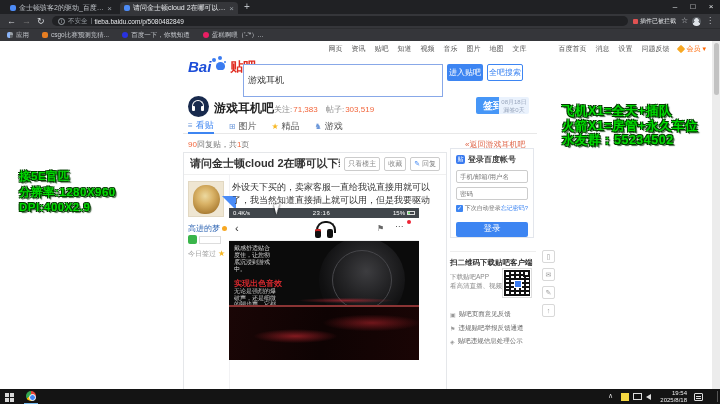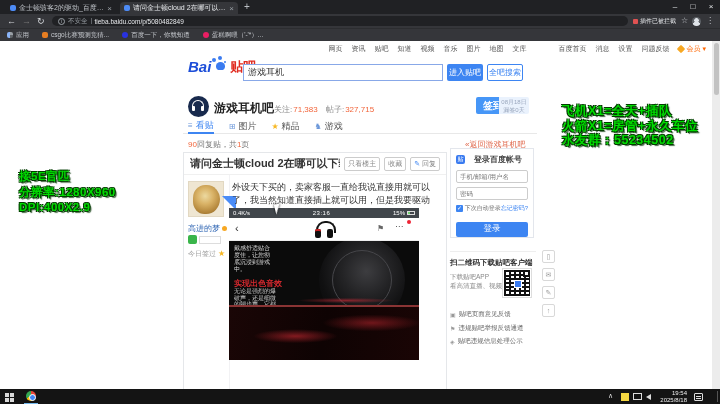--- a/index.html
+++ b/index.html
@@ -49,21 +49,21 @@
   .topnav .gap { width:14px; }
   .vip { color:#f60; display:flex; align-items:center; gap:2px; }
   .vipicon { width:6px; height:6px; background:#f7a823; border-radius:1px; transform:rotate(45deg); }
 
   .logo { position:absolute; left:188px; top:18px; display:flex; align-items:flex-end; gap:3px; }
   .logo .bai { font-size:15px; font-weight:bold; font-style:italic; color:#1d4ed8; line-height:15px; }
   .paw { position:relative; width:9px; height:8px; background:#3a7bf0; border-radius:50% 50% 45% 45%; margin:0 2px 4px 2px; }
   .paw::before { content:""; position:absolute; left:-4px; top:-4px; width:4px; height:4px; border-radius:50%; background:#3a7bf0; box-shadow:6px -2px 0 0 #3a7bf0, 11px 2px 0 -1px #3a7bf0; }
   .logo .tb { font-size:13px; font-weight:bold; color:#e02b20; line-height:14px; }
 
-  .searchbox { position:absolute; left:243px; top:23px; width:200px; height:17px; border:1px solid #88a8e8; font-size:9px; color:#333; padding:0 4px; outline:none; }
+  .searchbox { position:absolute; left:243px; top:23px; width:200px; height:33px; border:1px solid #88a8e8; font-size:9px; color:#333; padding:0 4px; outline:none; }
   .btn-enter { position:absolute; left:447px; top:23px; width:36px; height:17px; background:#3d85f2; color:#fff; font-size:8px; border:none; border-radius:2px; }
   .btn-allsearch { position:absolute; left:487px; top:23px; width:36px; height:17px; background:#fff; color:#3d85f2; font-size:8px; border:1px solid #3d85f2; border-radius:2px; }
 
   .favatar { position:absolute; left:188px; top:55px; width:21px; height:21px; border-radius:50%; background:#182a4d; overflow:hidden; }
   .favatar .arc { position:absolute; left:4px; top:4px; width:12px; height:8px; border:1.5px solid #fff; border-bottom:none; border-radius:7px 7px 0 0; }
   .favatar .cups { position:absolute; left:4px; top:10px; width:3px; height:5px; background:#fff; border-radius:1px; box-shadow:9px 0 0 #fff; }
   .fname { position:absolute; left:214px; top:59px; font-size:12px; font-weight:bold; color:#222; }
   .fstats { position:absolute; left:274px; top:63px; font-size:8px; color:#888; }
   .fstats b { color:#f2663c; font-weight:normal; margin:0 6px 0 1px; }
   .signbtn { position:absolute; left:465px; top:56px; width:34px; height:17px; background:#4696f7; color:#fff; font-size:10px; font-weight:bold; border:none; border-radius:2px 0 0 2px;margin-left:11px; }
@@ -125,21 +125,21 @@
   .cup { position:absolute; right:14px; top:-4px; width:86px; height:86px; border-radius:50%; background:radial-gradient(circle at 55% 40%, #3d3d40 0%, #232325 35%, #101011 65%, #050505 100%); }
   .cupring { position:absolute; right:27px; top:9px; width:60px; height:60px; border-radius:50%; border:1px solid #46464a; }
   .redglow { position:absolute; left:52px; top:56px; width:130px; height:7px; background:radial-gradient(50% 50% at 50% 50%, rgba(225,45,60,.55), transparent 75%); }
   .pdiv { height:2px; background:#8a3434; }
   .pimg2 { height:53px; background:radial-gradient(60px 10px at 35% 55%, rgba(225,45,55,.55), transparent 70%), radial-gradient(70px 12px at 75% 30%, rgba(225,45,55,.45), transparent 70%), linear-gradient(100deg,#1a0606 0%,#0e0303 50%,#1a0505 100%); }
 
   .cursor { position:absolute; left:275px; top:163px; width:0; height:0; border-left:6px solid #fff; border-bottom:10px solid transparent; transform:rotate(-14deg); filter:drop-shadow(0 0 1px #000); z-index:5; }
 
   
   .loginbox { position:absolute; left:450px; top:107px; width:84px; height:90px; border:1px solid #e3e6ec; padding:5px; background:#fff; }
-  .ltitle { display:flex; align-items:center; gap:9px; margin-bottom:5px; }
+  .ltitle { display:flex; align-items:center; gap:3px; margin-bottom:5px; }
   .ltico { width:9px; height:9px; background:#3a7bf0; border-radius:2px; color:#fff; font-size:6px; line-height:9px; text-align:center; }
   .ltxt { font-size:8px; font-weight:bold; color:#444; white-space:nowrap; }
   .linput { width:72px; height:13px; border:1px solid #ccc; border-radius:2px; font-size:6.5px; padding:0 3px; margin-bottom:4px; display:block; outline:none; }
   .lrow { display:flex; align-items:center; justify-content:space-between; font-size:6px; color:#666; margin-bottom:4px; }
   .cbx { width:7px; height:7px; background:#3d85f2; border-radius:1px; color:#fff; font-size:6px; line-height:7px; text-align:center; display:inline-block; }
   .forgot { color:#3d85f2; }
   .lbtn { width:72px; height:15px; background:#3d85f2; border:none; border-radius:2px; color:#fff; font-size:8.5px; }
 
   .qrsec { position:absolute; left:450px; top:210px; width:86px; }
   .qrdiv { border-top:1px solid #eee; margin-bottom:6px; }
@@ -278,21 +278,21 @@
     <button class="btn-enter">进入贴吧</button>
     <button class="btn-allsearch">全吧搜索</button>
 
     <div class="favatar">
       <span class="arc"></span>
       <span class="cups"></span>
     </div>
     <div class="fname">游戏耳机吧</div>
     <div class="fstats">
       <span>关注:</span><b>71,383</b>
-      <span>帖子:</span><b>327,715</b>
+      <span>帖子:</span><b>303,519</b>
     </div>
     <button class="signbtn">签到</button>
     <div class="signdate">
       <div>08月18日</div>
       <div>漏签0天</div>
     </div>
 
     <div class="tabsrow">
       <span class="ftab active">
           <span class="ic">≡</span>

